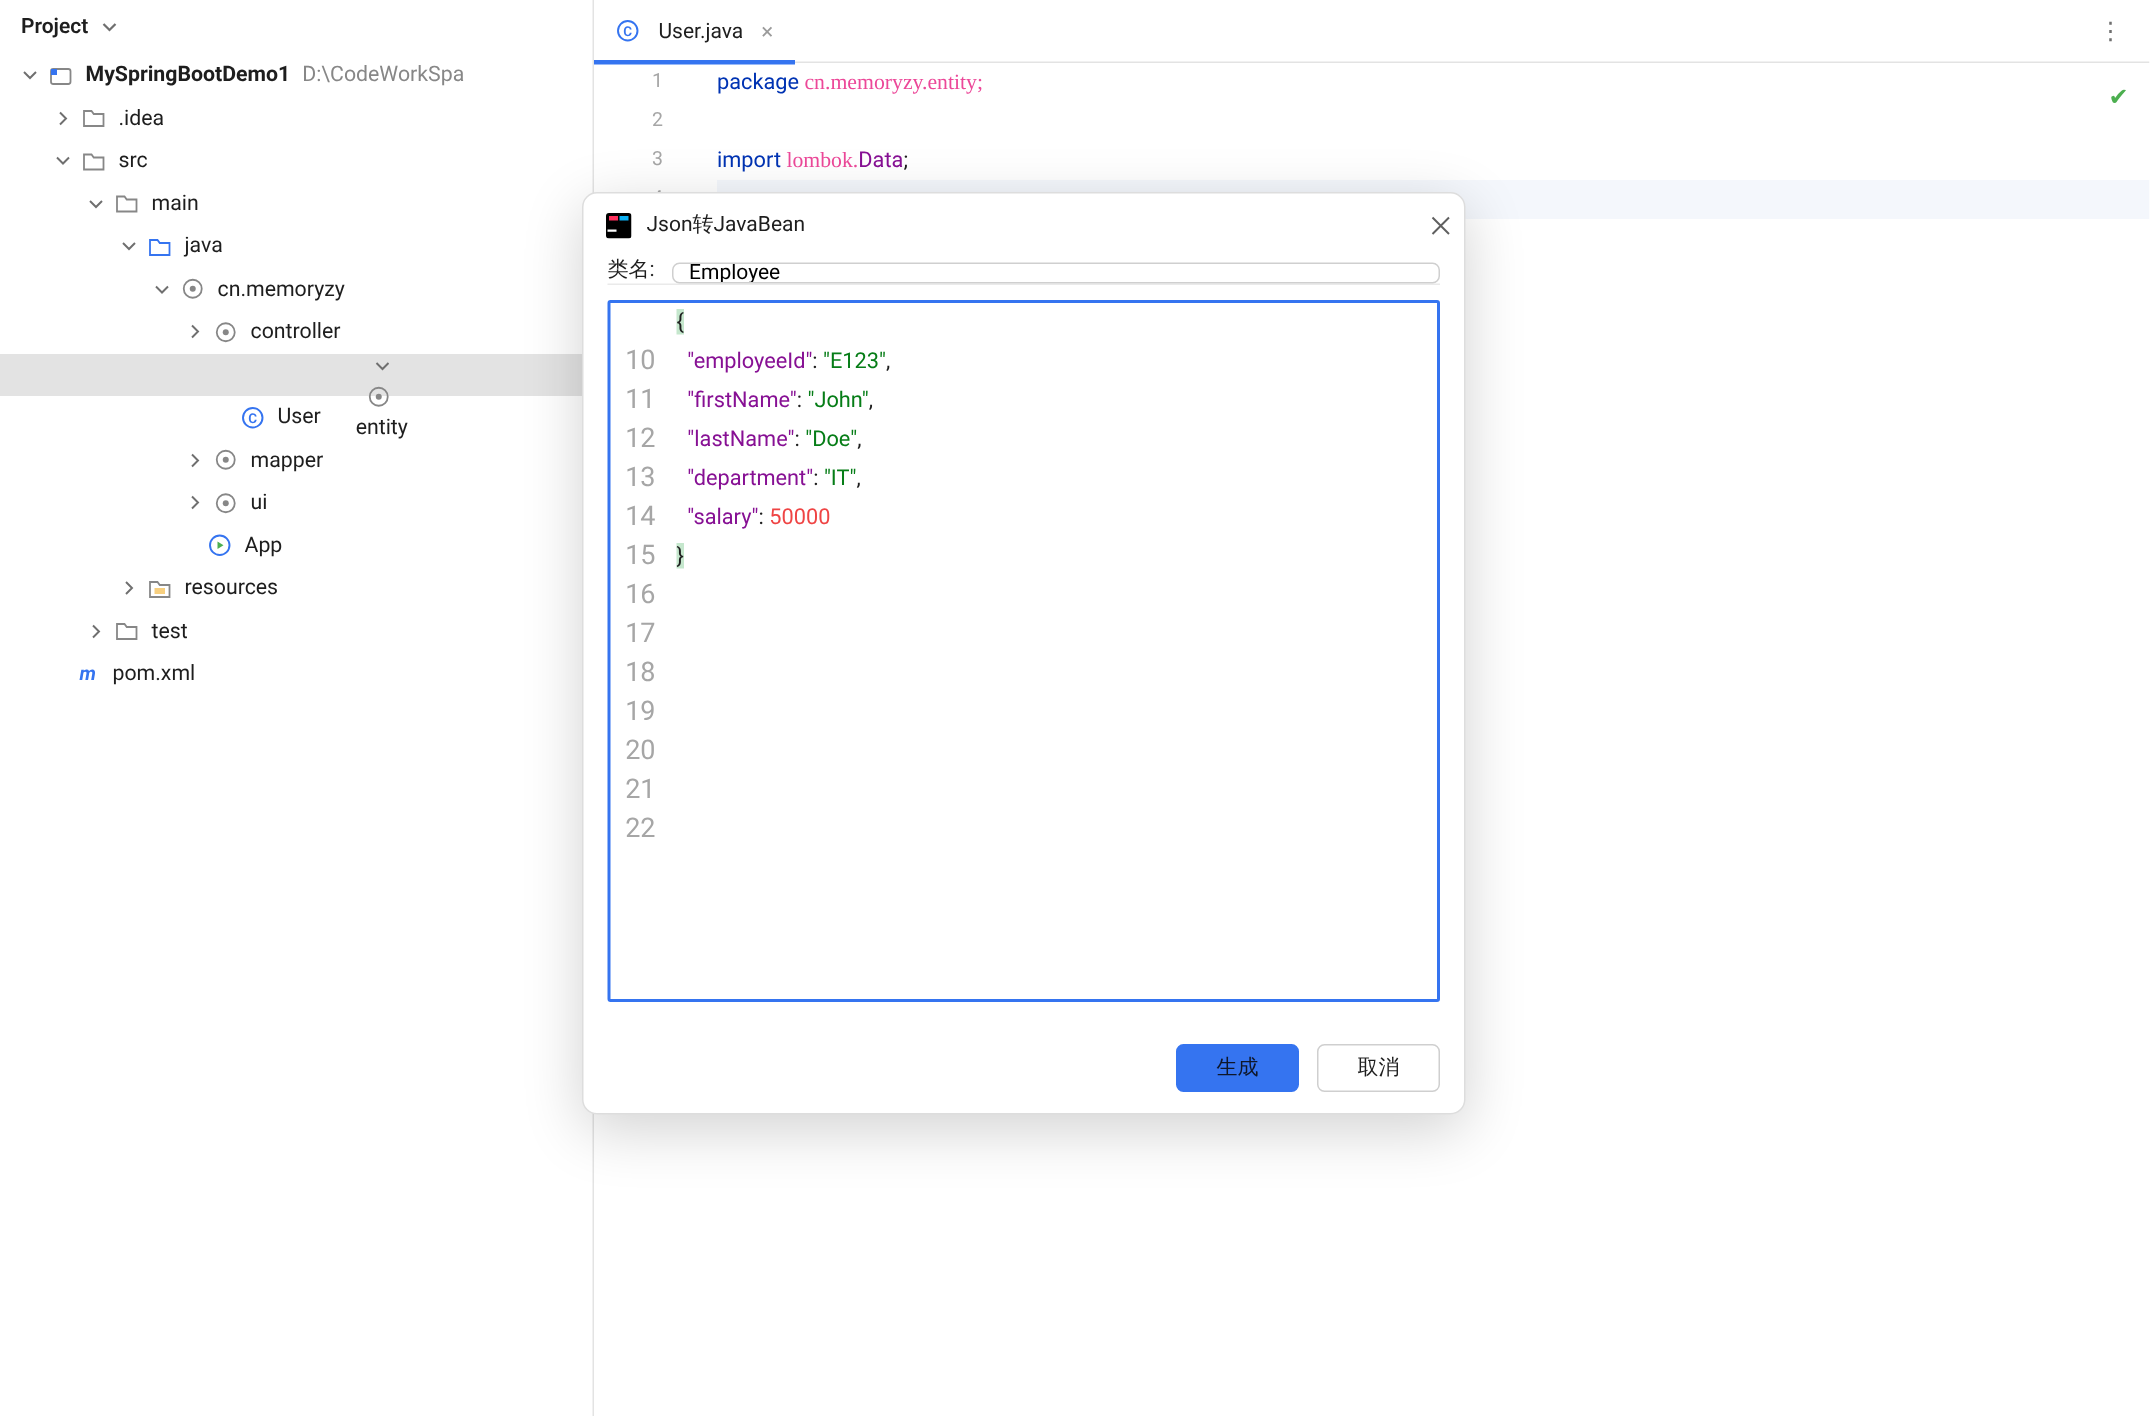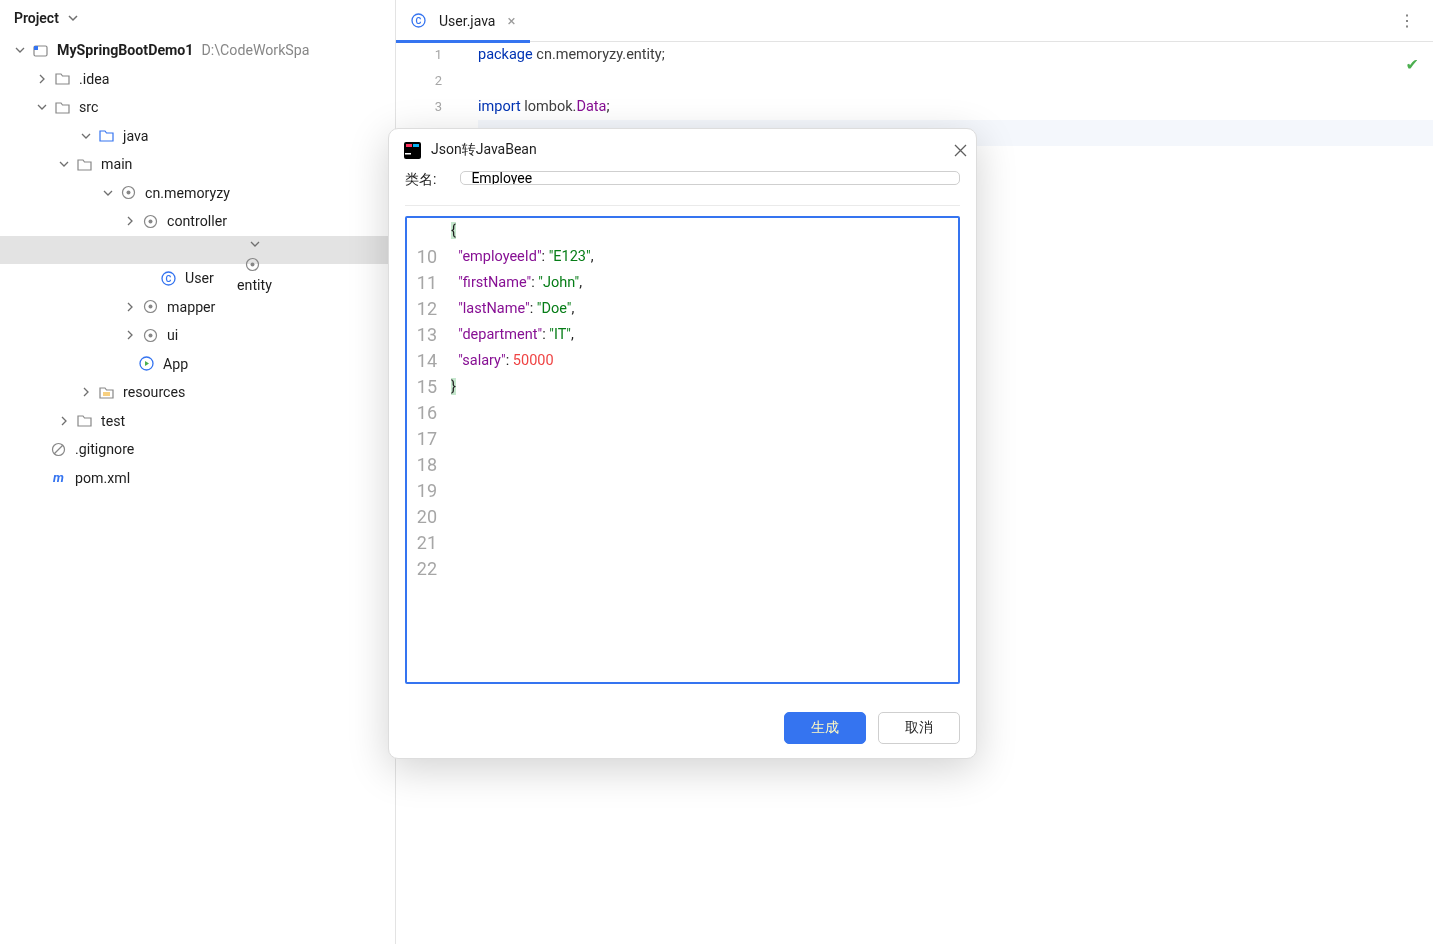--- a/index.html
+++ b/index.html
@@ -139,21 +139,21 @@
       font-size: 13px;
     }
     .code {
       flex: 1;
       padding-left: 20px;
       position: relative;
     }
     .line { height: 26px; white-space: pre; }
     .line.current { background: #f4f7fc; }
     .kw { color: #0033b3; }
-    .pkg { color: #404040; }
+    .pkg { color: #ec4899; font-family: Liberation Serif, serif; }
     .field { color: #871094; }
     .checkmark {
       position: absolute;
       top: 10px;
       right: 14px;
       color: #4caf50;
       font-size: 16px;
     }
     .dialog-backdrop {
       position: absolute;
@@ -185,23 +185,22 @@
       cursor: pointer;
       display: flex;
       align-items: center;
       justify-content: center;
     }
     .dialog-body {
       padding: 0 16px 14px;
     }
     .class-row {
       display: flex;
-      align-items: flex-start;
-      gap: 24px;
-      padding-bottom: 16px;
+      align-items: flex-end;
+      gap: 12px;
       margin-bottom: 10px;
       border-bottom: 1px solid #eaeaea;
     }
     .class-label {
       font-size: 14px;
     }
     .class-input {
       flex: 1;
       height: 14px;
       border: 1px solid #cfcfcf;
@@ -249,21 +248,21 @@
       border-radius: 5px;
       font-size: 14px;
       cursor: pointer;
       display: inline-flex;
       align-items: center;
       justify-content: center;
       padding: 0 18px;
     }
     .btn-primary {
       background: #3574f0;
-      color: #fef9c3;
+      color: #0f172a;
       border: 1px solid #3574f0;
     }
     .btn-secondary {
       background: #fff;
       color: #1e1e1e;
       border: 1px solid #cfcfcf;
     }
     .app-icon {
       width: 18px;
       height: 18px;
@@ -319,45 +318,45 @@
             <path d="M1 3l4 4 4-4" stroke="#6f6f6f" stroke-width="1.3" fill="none"></path>
           </svg>
         </span>
       <span class="tree-icon">
           <svg width="15" height="13" viewBox="0 0 15 13">
             <path d="M1 2h5l1.5 2H14v8H1z" fill="none" stroke="#878787" stroke-width="1.2"></path>
           </svg>
         </span>
       <span class="tree-text">src</span>
     </div>
+    <div class="tree-item" style="padding-left:56px">
+      <span class="chev">
+          <svg width="10" height="10" viewBox="0 0 10 10">
+            <path d="M1 3l4 4 4-4" stroke="#6f6f6f" stroke-width="1.3" fill="none"></path>
+          </svg>
+        </span>
+      <span class="tree-icon">
+          <svg width="15" height="13" viewBox="0 0 15 13">
+            <path d="M1 2h5l1.5 2H14v8H1z" fill="none" stroke="#878787" stroke-width="1.2"></path>
+          </svg>
+        </span>
+      <span class="tree-text">main</span>
+    </div>
     <div class="tree-item" style="padding-left:78px">
       <span class="chev">
           <svg width="10" height="10" viewBox="0 0 10 10">
             <path d="M1 3l4 4 4-4" stroke="#6f6f6f" stroke-width="1.3" fill="none"></path>
           </svg>
         </span>
       <span class="tree-icon">
           <svg width="15" height="13" viewBox="0 0 15 13">
             <path d="M1 2h5l1.5 2H14v8H1z" fill="none" stroke="#3574f0" stroke-width="1.2"></path>
           </svg>
         </span>
       <span class="tree-text">java</span>
-    </div>
-    <div class="tree-item" style="padding-left:56px">
-      <span class="chev">
-          <svg width="10" height="10" viewBox="0 0 10 10">
-            <path d="M1 3l4 4 4-4" stroke="#6f6f6f" stroke-width="1.3" fill="none"></path>
-          </svg>
-        </span>
-      <span class="tree-icon">
-          <svg width="15" height="13" viewBox="0 0 15 13">
-            <path d="M1 2h5l1.5 2H14v8H1z" fill="none" stroke="#878787" stroke-width="1.2"></path>
-          </svg>
-        </span>
-      <span class="tree-text">main</span>
     </div>
     <div class="tree-item" style="padding-left:100px">
       <span class="chev">
           <svg width="10" height="10" viewBox="0 0 10 10">
             <path d="M1 3l4 4 4-4" stroke="#6f6f6f" stroke-width="1.3" fill="none"></path>
           </svg>
         </span>
       <span class="tree-icon">
           <svg width="15" height="15" viewBox="0 0 15 15">
             <circle cx="7.5" cy="7.5" r="6" fill="none" stroke="#878787" stroke-width="1.2"></circle>
@@ -459,29 +458,20 @@
           <svg width="10" height="10" viewBox="0 0 10 10">
             <path d="M3 1l4 4-4 4" stroke="#6f6f6f" stroke-width="1.3" fill="none"></path>
           </svg>
         </span>
       <span class="tree-icon">
           <svg width="15" height="13" viewBox="0 0 15 13">
             <path d="M1 2h5l1.5 2H14v8H1z" fill="none" stroke="#878787" stroke-width="1.2"></path>
           </svg>
         </span>
       <span class="tree-text">test</span>
-    </div>
-    <div class="tree-item" style="padding-left:50px">
-      <span class="tree-icon">
-          <svg width="15" height="15" viewBox="0 0 15 15">
-            <circle cx="7.5" cy="7.5" r="6" fill="none" stroke="#878787" stroke-width="1.2"></circle>
-            <line x1="3" y1="12" x2="12" y2="3" stroke="#878787" stroke-width="1.2"></line>
-          </svg>
-        </span>
-      <span class="tree-text">.gitignore</span>
     </div>
     <div class="tree-item" style="padding-left:50px">
       <span class="tree-icon">
           <span style="color:#3574f0;font-weight:700;font-style:italic;font-size:13px">m</span>
         </span>
       <span class="tree-text">pom.xml</span>
     </div>
   </div>
 </div>
 

